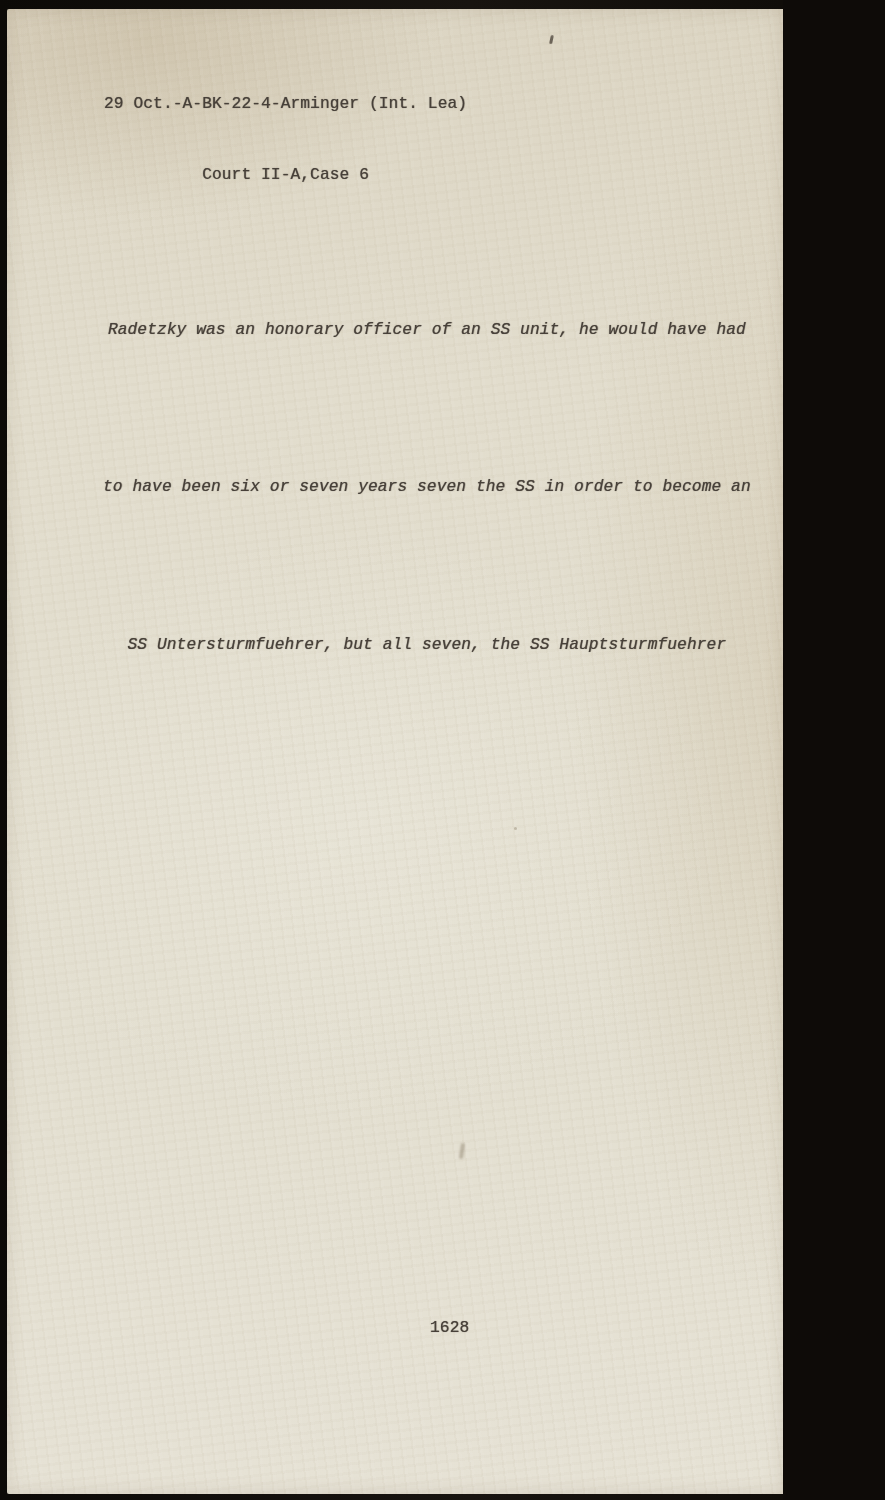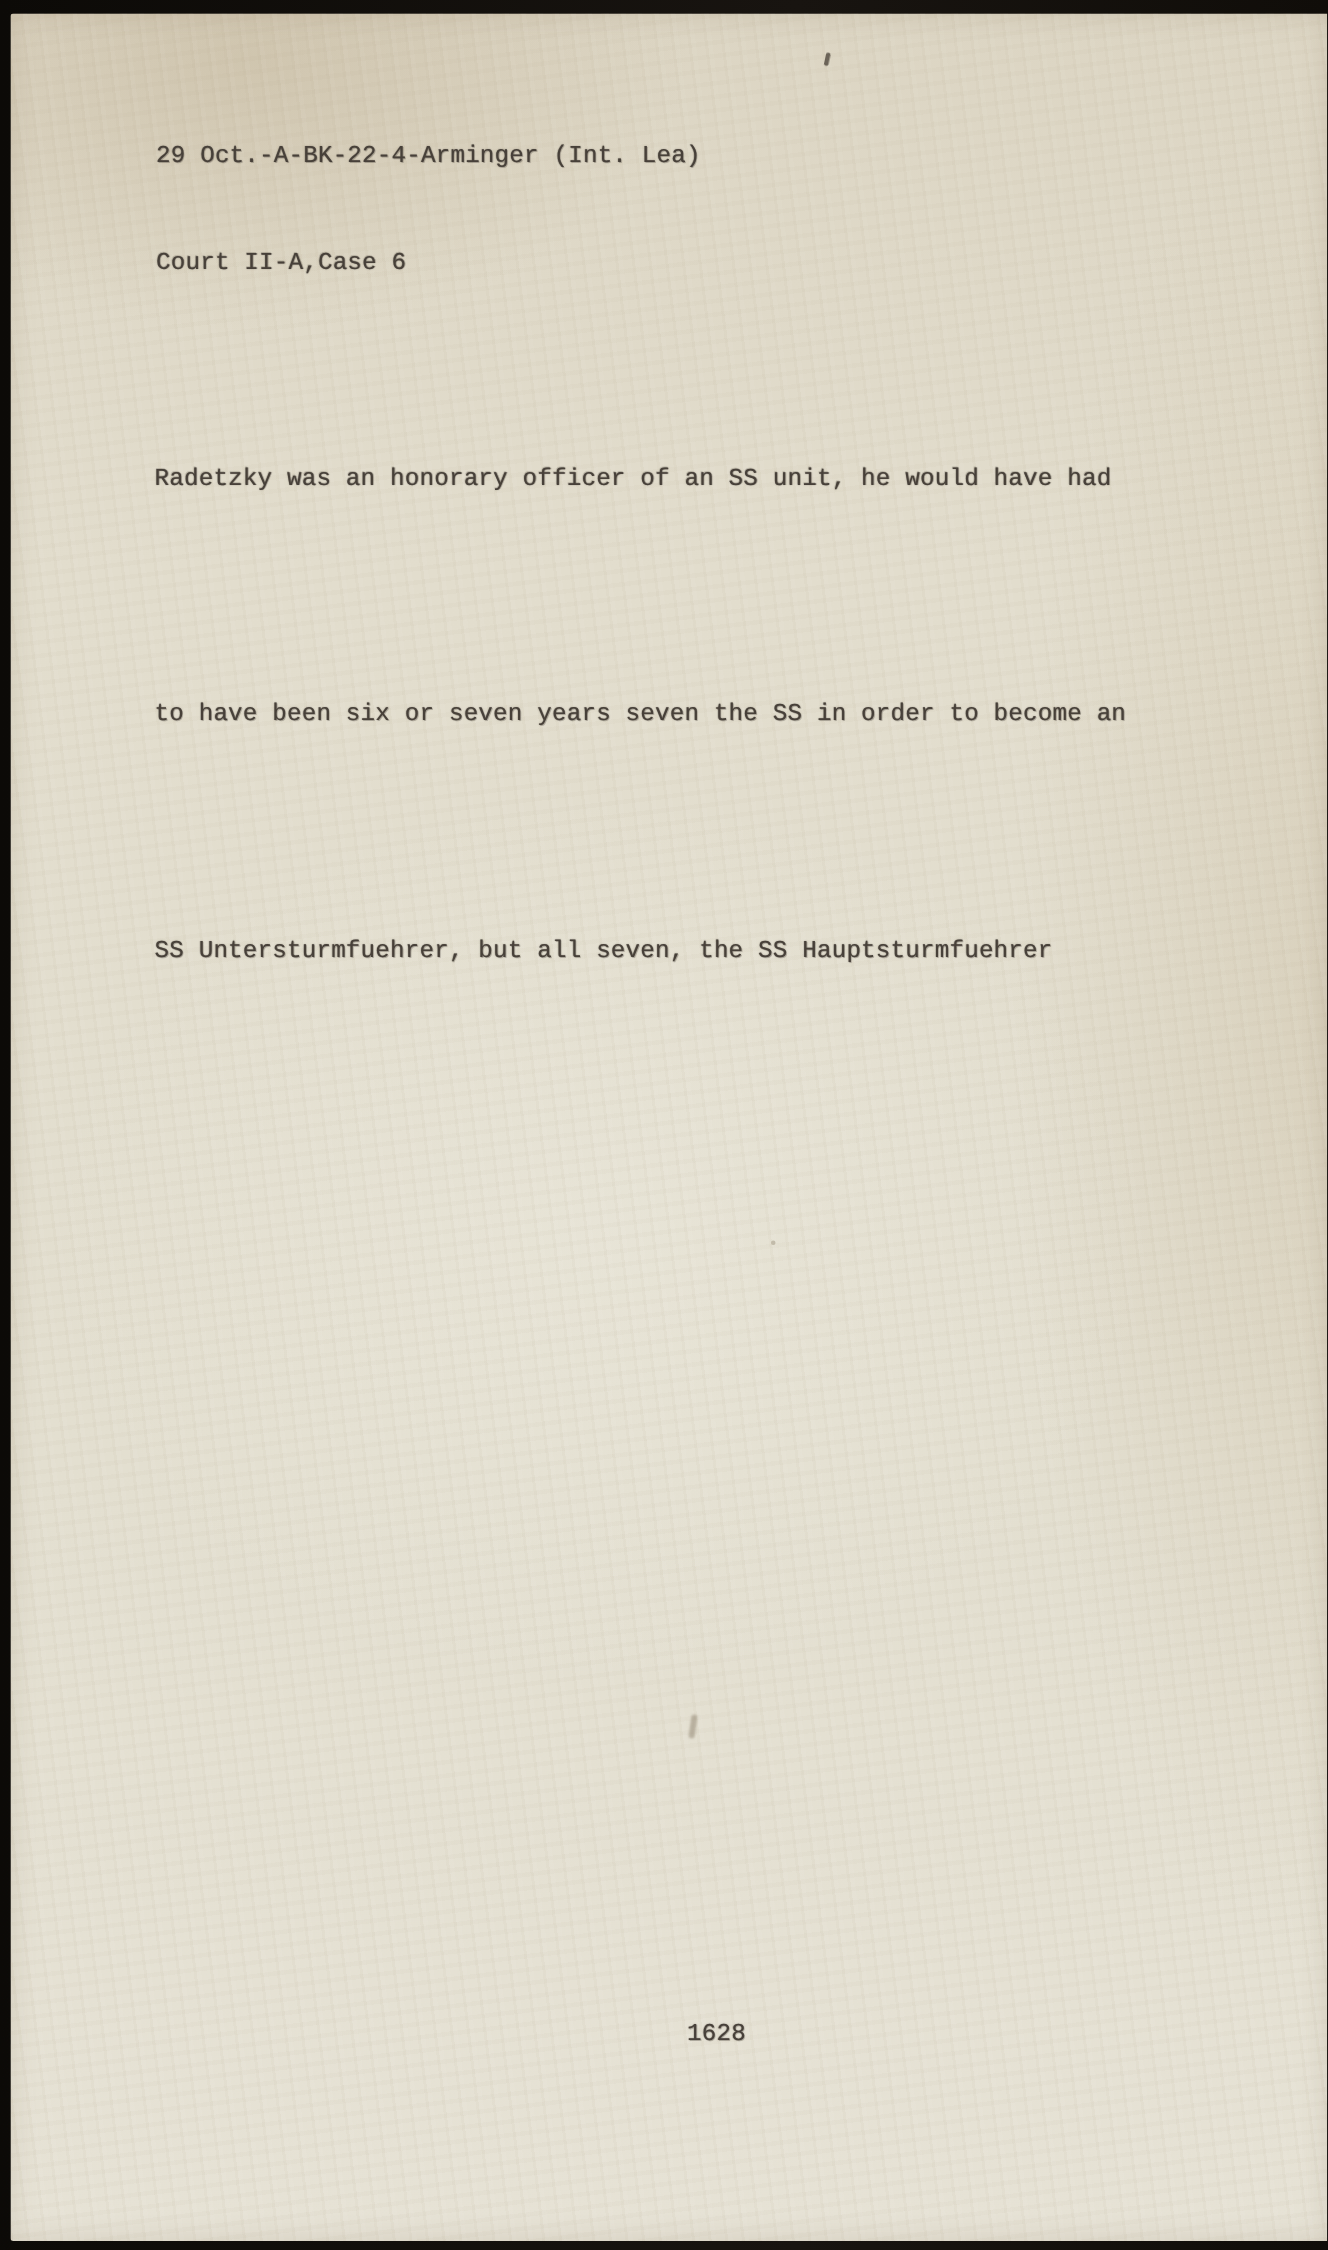--- a/index.html
+++ b/index.html
@@ -2,25 +2,26 @@
 <html><head>
 <meta charset="utf-8">
 <style>
   html, body {
     margin: 0;
     padding: 0;
     background: #0e0b08;
   }
   .scan {
     position: relative;
-    width: 885px;
+    width: 783px;
     height: 1500px;
     background: linear-gradient(to right, #0c0a07, #181410 60%, #100d09);
     overflow: hidden;
     font-family: "Liberation Mono", "DejaVu Sans Mono", monospace;
+    text-align: center;
   }
   .paper {
     position: absolute;
     top: 9px;
     left: 7px;
     right: 0;
     bottom: 6px;
     border-radius: 2px 0 0 2px;
     background:
       radial-gradient(ellipse 420px 260px at 18% 2%, rgba(186,170,140,0.38), rgba(186,170,140,0) 70%),
@@ -50,29 +51,29 @@
       0.6px 0.4px 0 rgba(71,64,57,0.28),
       -0.4px -0.3px 0 rgba(71,64,57,0.18);
     filter: blur(0.28px);
   }
   .header-block {
     top: 46px;
     left: 104px;
     line-height: 23.5px;
   }
   .body-block {
-    top: 143px;
+    top: 154px;
     left: 103px;
     line-height: 39.3px;
+    font-style: italic;
   }
   .page-number {
-    top: 1346px;
+    top: 1318px;
     left: 430px;
     line-height: 20px;
-    margin-left: 28px;
   }
   .speck {
     position: absolute;
     pointer-events: none;
   }
   .speck-apostrophe {
     top: 35px;
     left: 550px;
     width: 3px;
     height: 9px;

